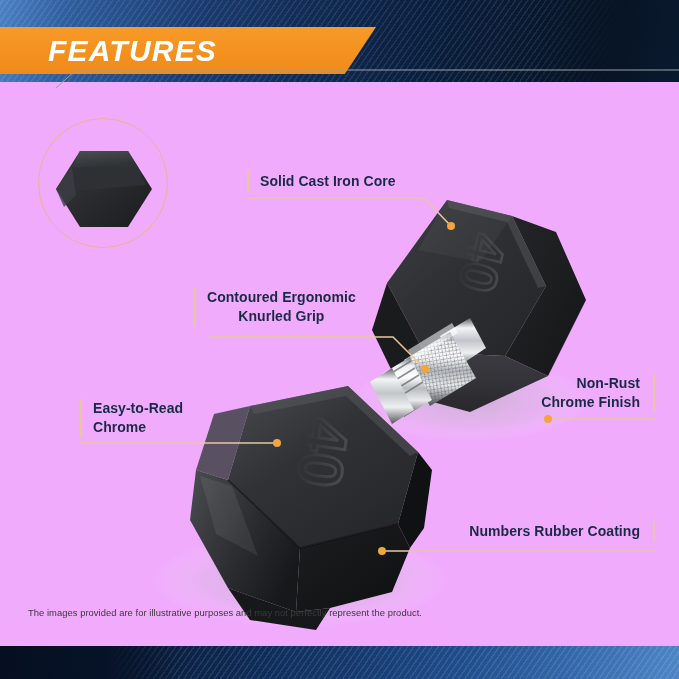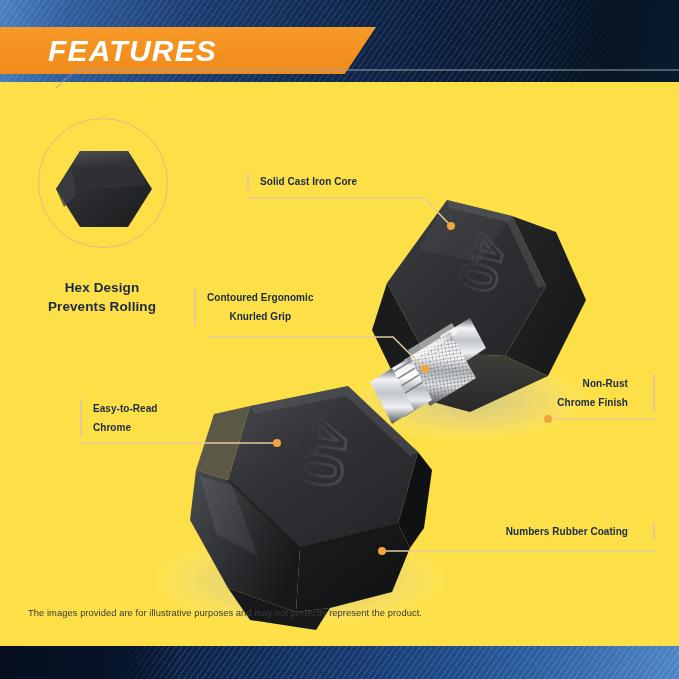--- a/index.html
+++ b/index.html
@@ -3,21 +3,21 @@
 <meta charset="utf-8">
 <style>
   html,body{margin:0;padding:0;}
   body{
     width:679px;height:679px;
     background:#ffffff;
     font-family:"Liberation Sans", sans-serif;
     overflow:hidden;
     position:relative;
   }
-  #stage{position:relative;width:679px;height:679px;overflow:hidden;background:#fde047;}
+  #stage{position:relative;width:679px;height:679px;overflow:hidden;background:#f0abfc;}
 
   
   .header-wrap{position:absolute;left:0;top:0;width:679px;height:88px;overflow:hidden;}
   .header-navy{
     position:absolute;left:0;top:0;width:679px;height:82px;
     background:
       repeating-linear-gradient(-55deg,
         rgba(255,255,255,.085) 0px, rgba(255,255,255,.085) 1.5px,
         rgba(0,0,0,0) 1.5px, rgba(0,0,0,0) 5px),
       linear-gradient(100deg,#4c81c4 0%,#2f5e9e 10%,#1b3c72 28%,#102a52 46%,#0a1f3f 62%,#08182f 78%,#071424 100%);
@@ -71,24 +71,24 @@
   .hex-shape{
     position:absolute;left:50px;top:145px;width:108px;height:88px;
   }
   .hex-caption{
     position:absolute;left:38px;top:278px;width:128px;
     text-align:center;color:#1b2a44;font-size:13.5px;font-weight:bold;
     line-height:19px;letter-spacing:.1px;
   }
 
   
-  .callout{position:absolute;color:#1b2a44;font-size:10px;font-weight:bold;
+  .callout{position:absolute;color:#1b2a44;font-size:14px;font-weight:bold;
            line-height:19px;letter-spacing:.05px;white-space:pre-line;}
   .callout.left-tick{padding-left:11px;border-left:2px solid #e8c79d;}
-  .callout.right-tick{padding-right:25px;border-right:2px solid #e8c79d;text-align:right;}
+  .callout.right-tick{padding-right:13px;border-right:2px solid #e8c79d;text-align:right;}
 
   .c-core{left:247px;top:172px;}
   .c-grip{left:194px;top:288px;text-align:center;}
   .c-easy{left:80px;top:399px;}
   .c-chrome{right:24px;top:374px;}
   .c-rubber{right:24px;top:522px;}
 
   
   .layer{position:absolute;left:0;top:0;width:679px;height:679px;pointer-events:none;}
   .prod{position:absolute;left:0;top:0;width:679px;height:679px;}
@@ -244,24 +244,20 @@
         <stop offset="0%" stop-color="#37393d"></stop>
         <stop offset="55%" stop-color="#27292c"></stop>
         <stop offset="100%" stop-color="#1b1c1e"></stop>
       </linearGradient>
     </defs>
     <path d="M 30,6 L 78,6 L 102,44 L 78,82 L 30,82 L 6,44 Z" fill="url(#hexBody)"></path>
     <path d="M 30,6 L 78,6 L 88,22 L 22,22 Z" fill="url(#hexTop)"></path>
     <path d="M 6,44 L 22,22 L 26,50 L 14,62 Z" fill="#3b3e42" opacity="0.8"></path>
     <path d="M 22,22 L 88,22 L 96,40 L 26,46 Z" fill="#2f3135" opacity="0.9"></path>
   </svg>
-  <div class="hex-caption">
-    <span>Hex Design</span><br>
-    <span>Prevents Rolling</span>
-  </div>
 
   <svg class="layer" viewBox="0 0 679 679">
     <g stroke="#e8c79d" stroke-width="1.5" fill="none">
 
       <path d="M 247,198 L 424,198 L 451,226"></path>
 
       <path d="M 209,337 L 393,337 L 425,369"></path>
 
       <path d="M 80,443 L 277,443"></path>
 

